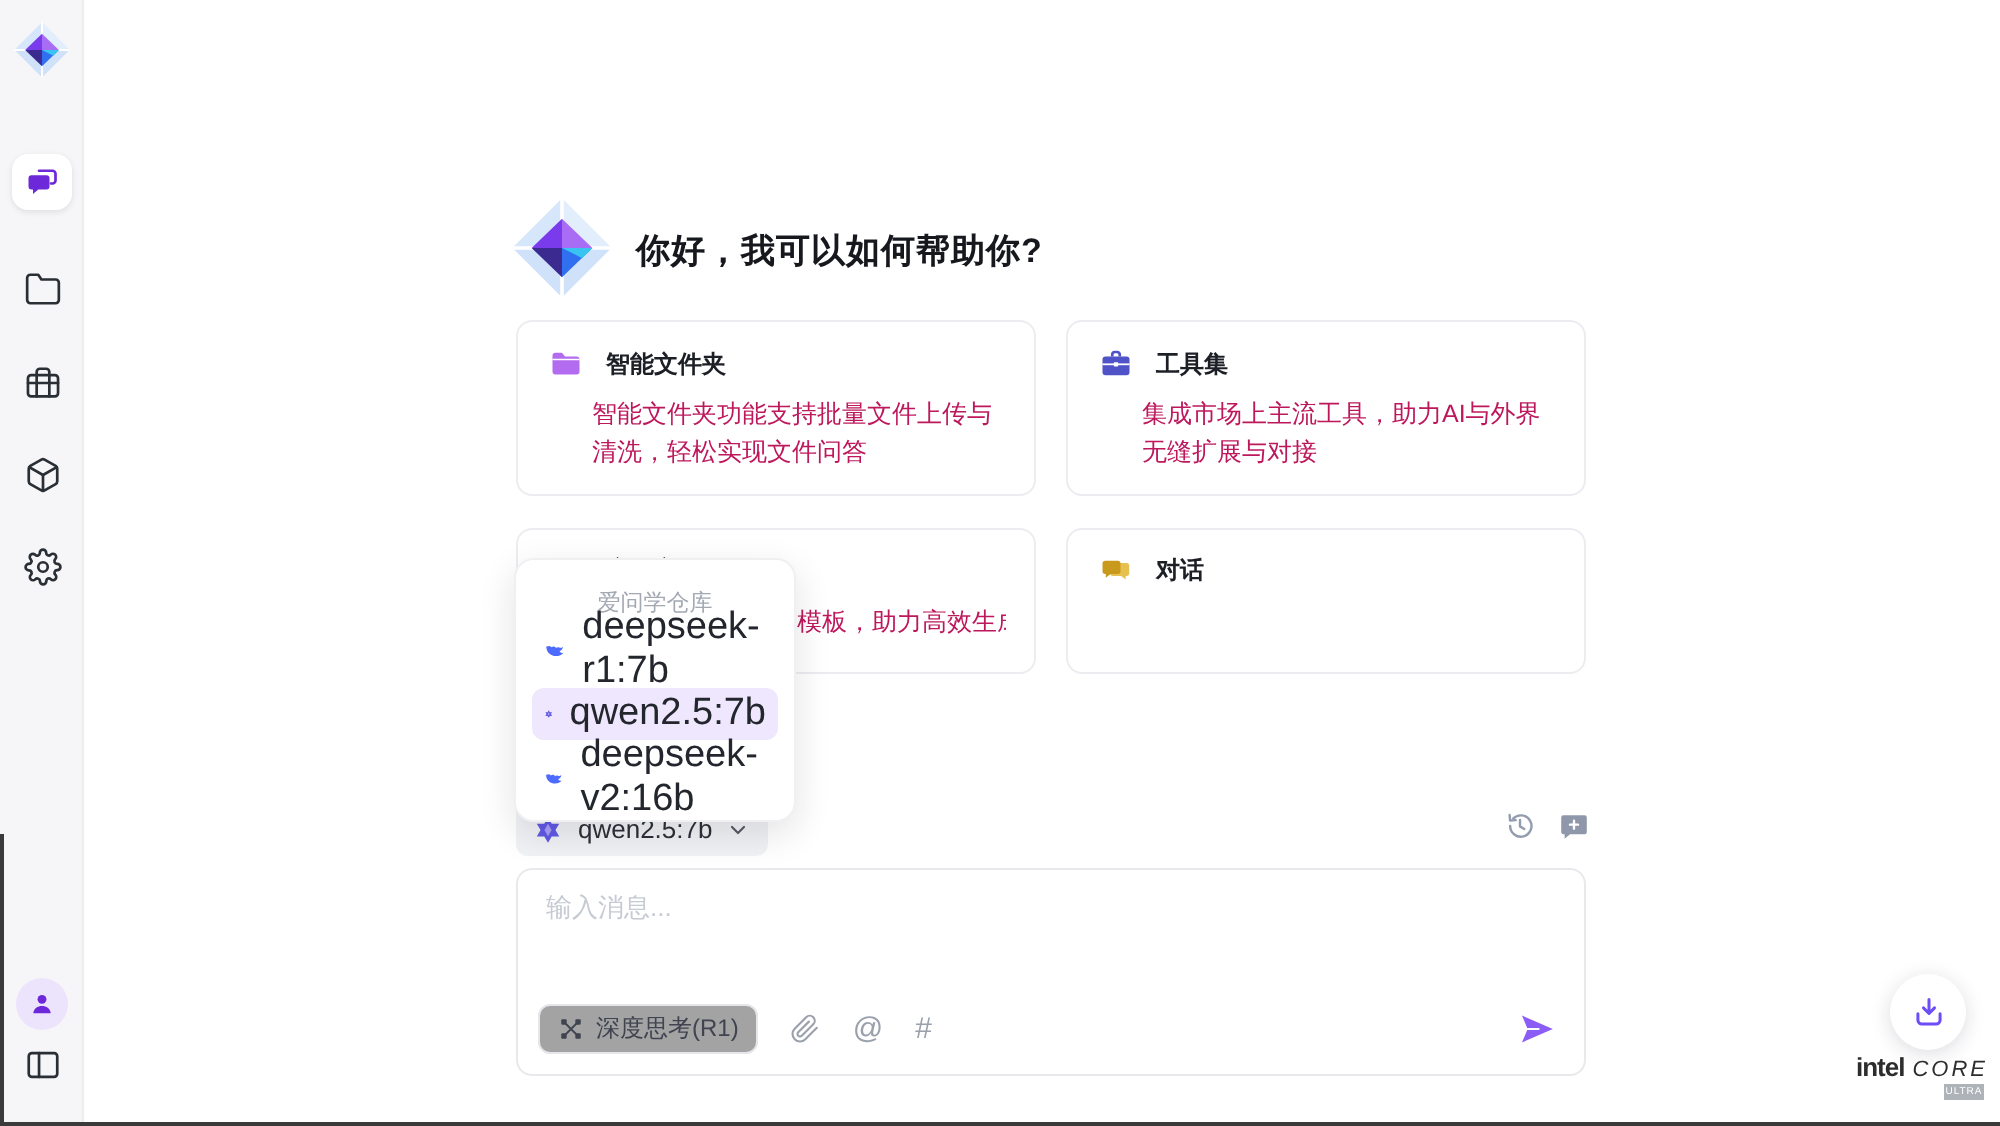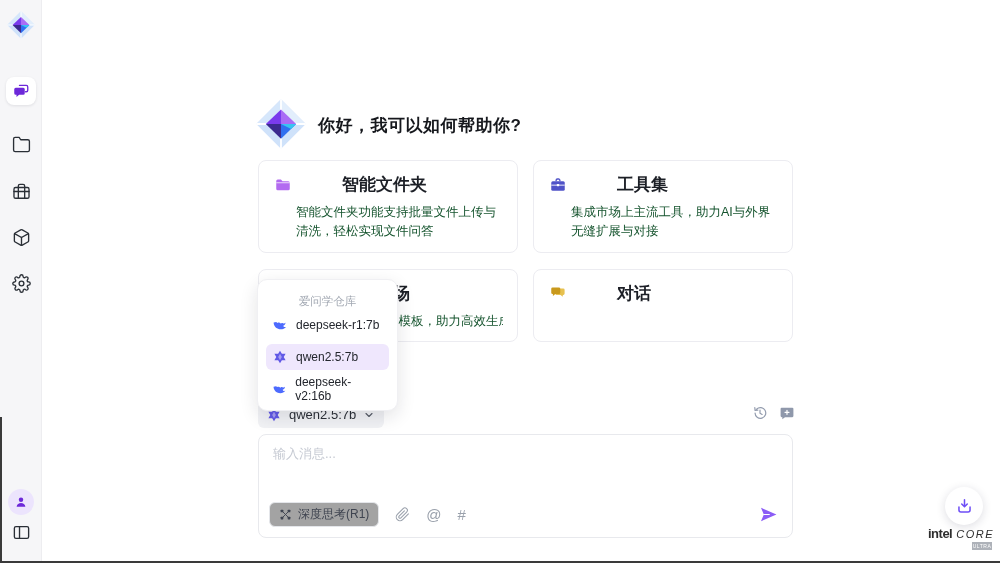--- a/index.html
+++ b/index.html
@@ -33,33 +33,33 @@
   
   .greeting-logo { position:absolute; left:254px; top:97px; width:54px; height:54px; }
   .greeting-title { position:absolute; left:318px; top:114px; font-size:17px;
     font-weight:bold; color:#16181d; letter-spacing:.5px; }
 
   .cards { position:absolute; left:258px; top:160px; width:535px;
     display:grid; grid-template-columns:260px 260px; column-gap:15px; row-gap:16px; }
   .card { background:#fff; border:1px solid #ececf1; border-radius:8px;
     min-height:73px; padding:12px 14px 10px 15px; cursor:pointer; }
   .card-head { display:flex; align-items:center; gap:11px; }
-  .card-title { font-size:17px; font-weight:bold; color:#1c1f26;margin-left:39px; }
+  .card-title { font-size:12px; font-weight:bold; color:#1c1f26; }
   .card-desc { margin-top:7px; padding-left:22px; font-size:12.5px; line-height:1.55;
-    color:#14532d; }
+    color:#be185d; }
   .card-desc.offset { padding-left:112px; white-space:nowrap; overflow:hidden; }
 
   
   .dropdown { position:absolute; left:257px; top:279px; width:141px;
     background:#fff; border:1px solid #f0f0f3; border-radius:10px;
     box-shadow:0 6px 18px rgba(25,28,45,.12); padding:8px; z-index:5; }
   .dd-header { display:flex; align-items:center; gap:6px; height:18px;
     padding:0 4px; font-size:11.5px; color:#a3a9b3;flex-direction:column; }
   .dd-item { display:flex; align-items:center; gap:8px; height:26px; margin-top:6px;
-    padding:0 6px; border-radius:6px; font-size:12px; color:#23262d; cursor:pointer; }
+    padding:0 6px; border-radius:6px; font-size:19px; color:#23262d; cursor:pointer; }
   .dd-item.selected { background:#efe7fd; }
 
   
   .model-btn { position:absolute; left:258px; top:401px; height:27px;
     display:flex; align-items:center; gap:7px; padding:0 9px 0 8px;
     background:#f1f2f5; border-radius:6px; font-size:13px; color:#2b2f36; cursor:pointer; }
   .top-tools { position:absolute; left:752px; top:405px; display:flex; gap:11px; }
   .tool-ic { width:16px; height:16px; cursor:pointer; }
 
   

